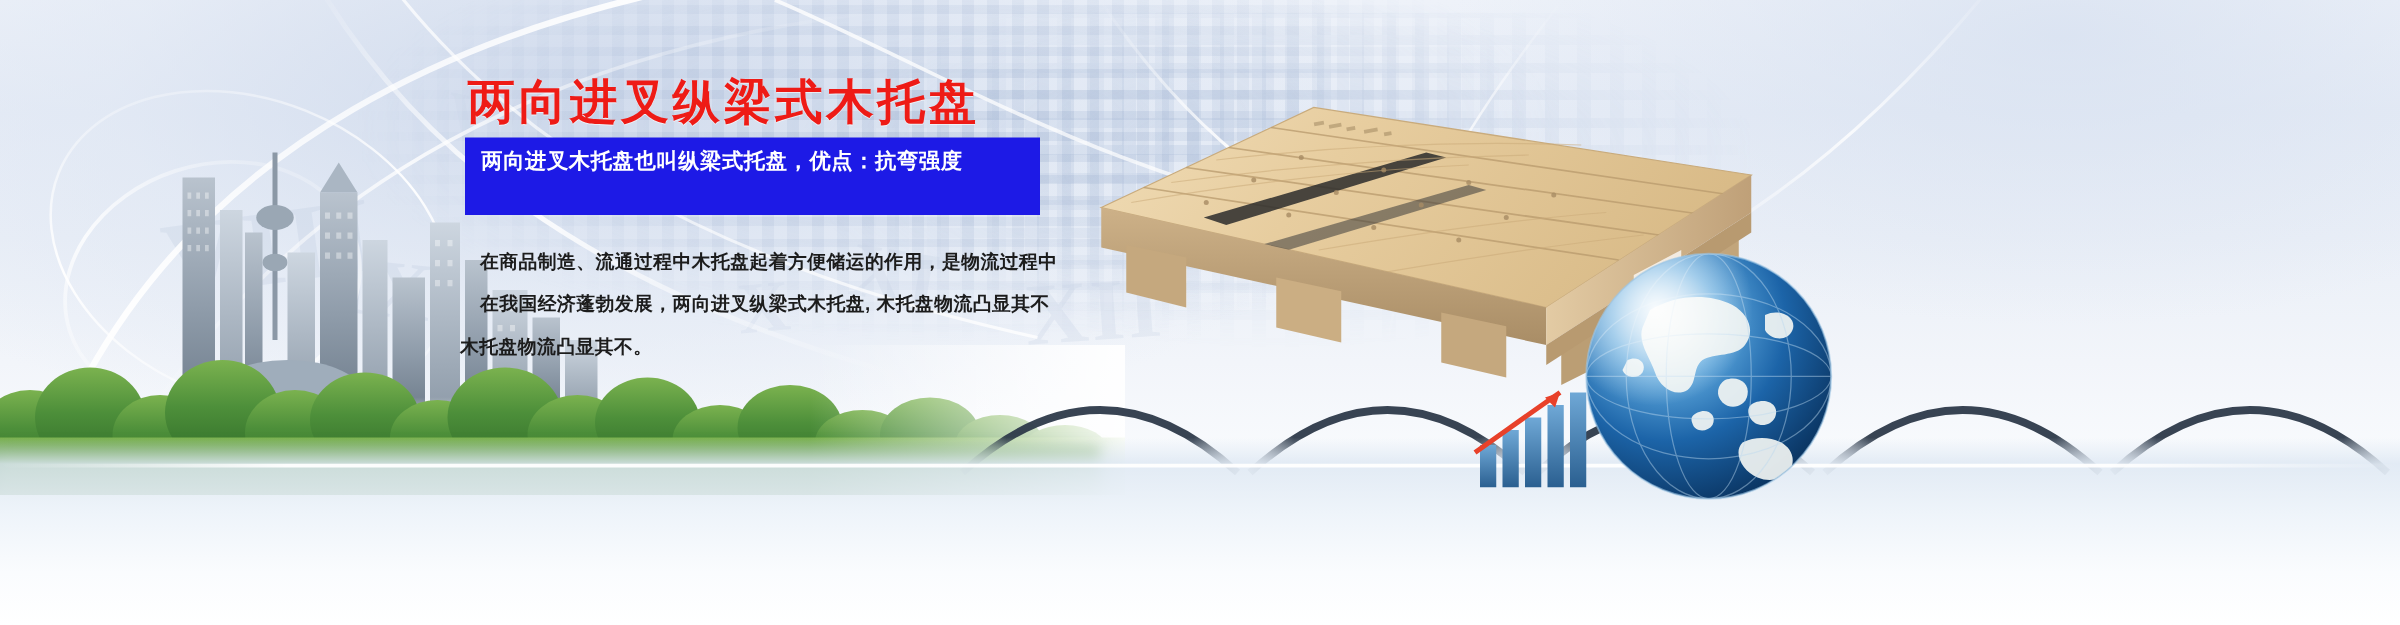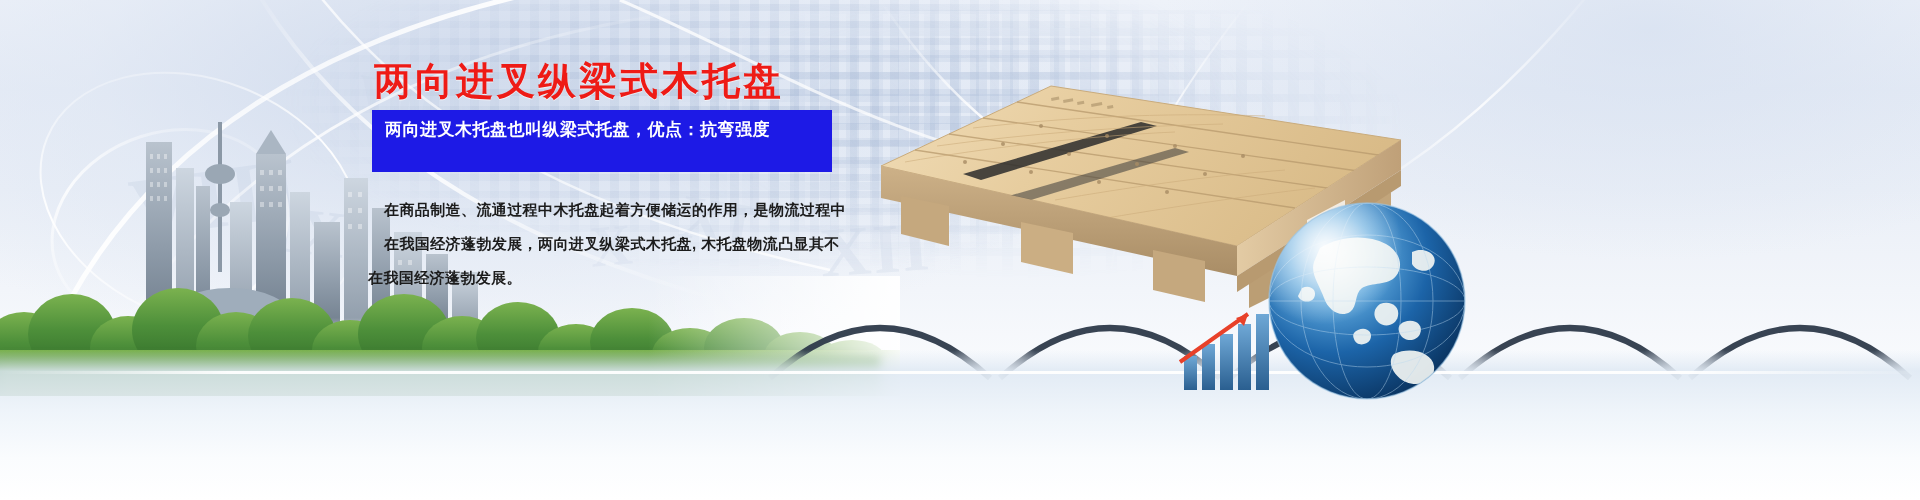--- a/index.html
+++ b/index.html
@@ -555,16 +555,16 @@
 
   <div class="headline">两向进叉纵梁式木托盘</div>
 
   <div class="bluebox">
     <p>两向进叉木托盘也叫纵梁式托盘，优点：抗弯强度</p>
   </div>
 
   <div class="bodytext">
     <p class="indent">在商品制造、流通过程中木托盘起着方便储运的作用，是物流过程中</p>
     <p class="indent">在我国经济蓬勃发展，两向进叉纵梁式木托盘, 木托盘物流凸显其不</p>
-    <p>在我国经济蓬勃发展。</p>
+    <p>木托盘物流凸显其不。</p>
   </div>
 
 </div>
 
 </body></html>

